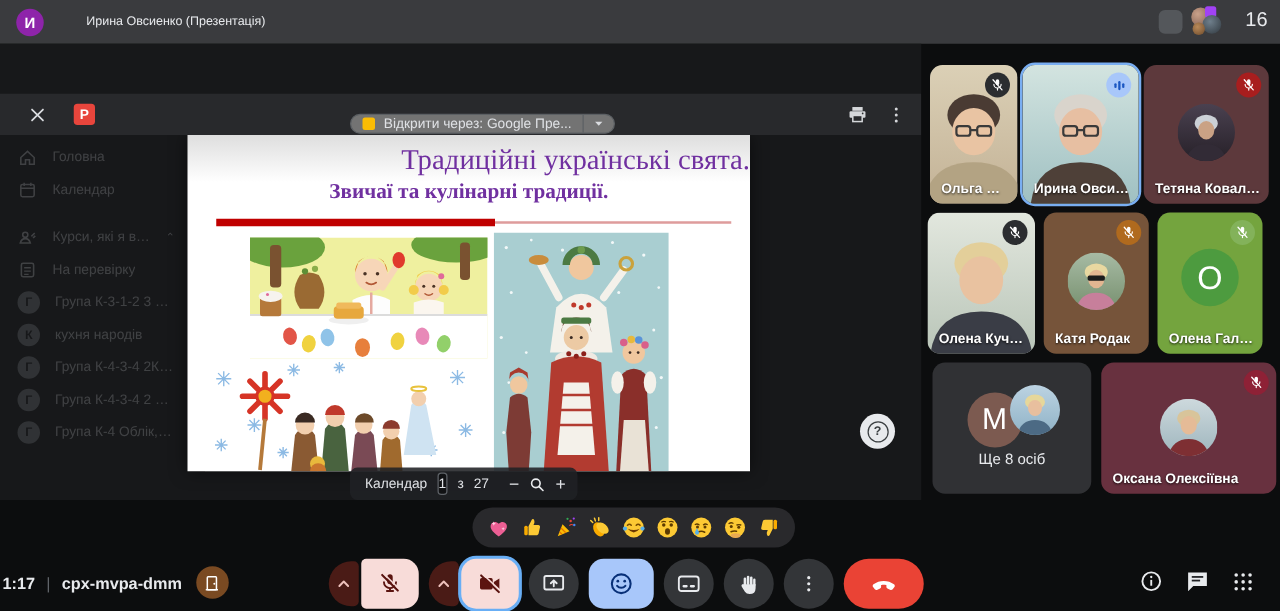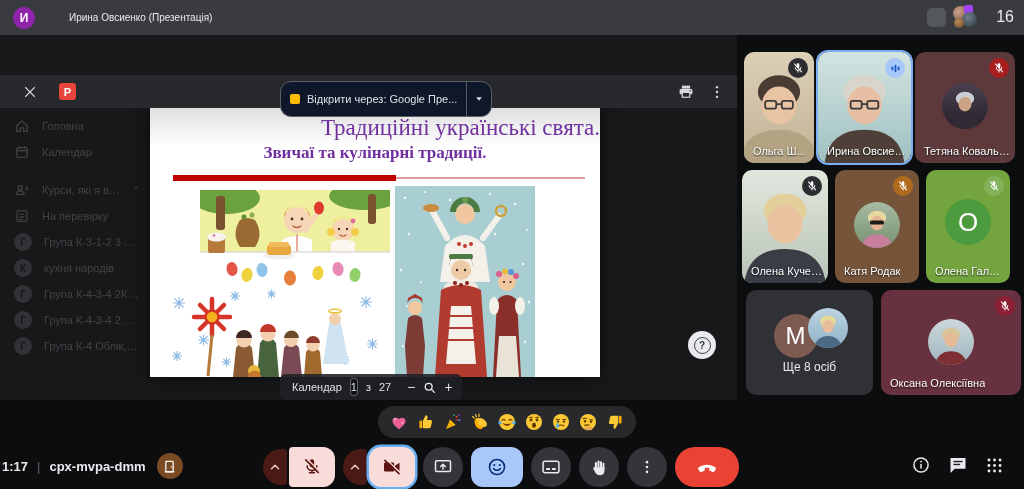--- a/index.html
+++ b/index.html
@@ -28,21 +28,21 @@
   .gs-item .lbl{overflow:hidden;text-overflow:ellipsis;max-width:96px}
   .gl{width:18px;height:18px;border-radius:50%;background:#8a8f94;color:#17181a;font-size:10px;font-weight:700;
     display:flex;align-items:center;justify-content:center;flex:none}
   .gs-chev{margin-left:auto;margin-right:10px;font-size:9px}
 
   #viewer-toolbar{position:absolute;left:0;top:40px;width:737px;height:33px;background:#28292c;display:flex;align-items:center;z-index:3}
   .vt-close{margin-left:23px;display:flex;cursor:pointer}
   .ppt-badge{margin-left:22px;width:17px;height:17px;border-radius:3px;background:#e8453c;color:#fff;font-size:11px;font-weight:700;
     display:flex;align-items:center;justify-content:center}
   .vt-title{margin-left:11px;font-size:12.5px;color:#e8eaed}
-  .open-with{position:absolute;left:280px;top:6px;height:36px;border:1px solid #5c6064;border-radius:11px;background:#0f172a;
+  .open-with{position:absolute;left:280px;top:16px;height:16px;border:1px solid #5c6064;border-radius:11px;background:#737373;
     display:flex;align-items:center;padding-left:9px;font-size:11px;color:#dfe1e5;cursor:pointer}
   .slides-icon{width:10px;height:10px;border-radius:2px;background:#fbbc04;margin-right:7px}
   .ow-divider{width:1px;height:100%;background:#5c6064;margin-left:9px}
   .ow-caret{width:24px;display:flex;align-items:center;justify-content:center;height:100%}
   .vt-print{position:absolute;left:677px;display:flex;cursor:pointer}
   .vt-more{position:absolute;left:708px;display:flex;cursor:pointer}
 
   #slide{position:absolute;left:150px;top:73px;width:450px;height:269px;background:linear-gradient(#dedede,#ffffff 14%);
     box-shadow:0 0 14px rgba(0,0,0,.6);z-index:2}
   .slide-title{margin-top:7px;text-align:right;font-family:"Liberation Serif","DejaVu Serif",serif;font-size:23px;color:#7030a0}
@@ -57,21 +57,21 @@
   .pg-gap{width:8px}
   .pg-btn{cursor:pointer;font-size:14px;display:flex;align-items:center}
   #help-btn{position:absolute;left:688px;top:296px;width:28px;height:28px;border-radius:50%;background:#e8eaed;z-index:4;
     display:flex;align-items:center;justify-content:center;cursor:pointer}
   #help-btn span{width:17px;height:17px;border:1.4px solid #3c4043;border-radius:50%;color:#3c4043;font-size:10px;font-weight:700;
     display:flex;align-items:center;justify-content:center}
 
   
   .tile{position:absolute;border-radius:10px;overflow:hidden}
   .tile .person{position:absolute;inset:0;width:100%;height:100%}
-  .tile-name{position:absolute;left:9px;bottom:6px;font-size:11px;font-weight:400;color:#fff;white-space:nowrap;
+  .tile-name{position:absolute;left:9px;bottom:6px;font-size:11px;font-weight:700;color:#fff;white-space:nowrap;
     text-shadow:0 1px 2px rgba(0,0,0,.85);max-width:calc(100% - 14px);overflow:hidden;text-overflow:ellipsis}
   .badge{position:absolute;top:6px;right:6px;width:20px;height:20px;border-radius:50%;display:flex;align-items:center;justify-content:center}
   .circle-avatar{position:absolute;border-radius:50%;overflow:hidden}
   .letter-circle{position:absolute;border-radius:50%;display:flex;align-items:center;justify-content:center;color:#fff}
   .overflow-label{position:absolute;left:0;right:0;text-align:center;font-size:12px;color:#e8eaed}
 
   
   #reactions{position:absolute;left:378px;top:406px;width:258px;height:32px;background:#29292c;border-radius:16px;
     display:flex;align-items:center;justify-content:center;gap:7px;z-index:5}
   .rx{width:20px;height:20px;display:flex;cursor:pointer}

